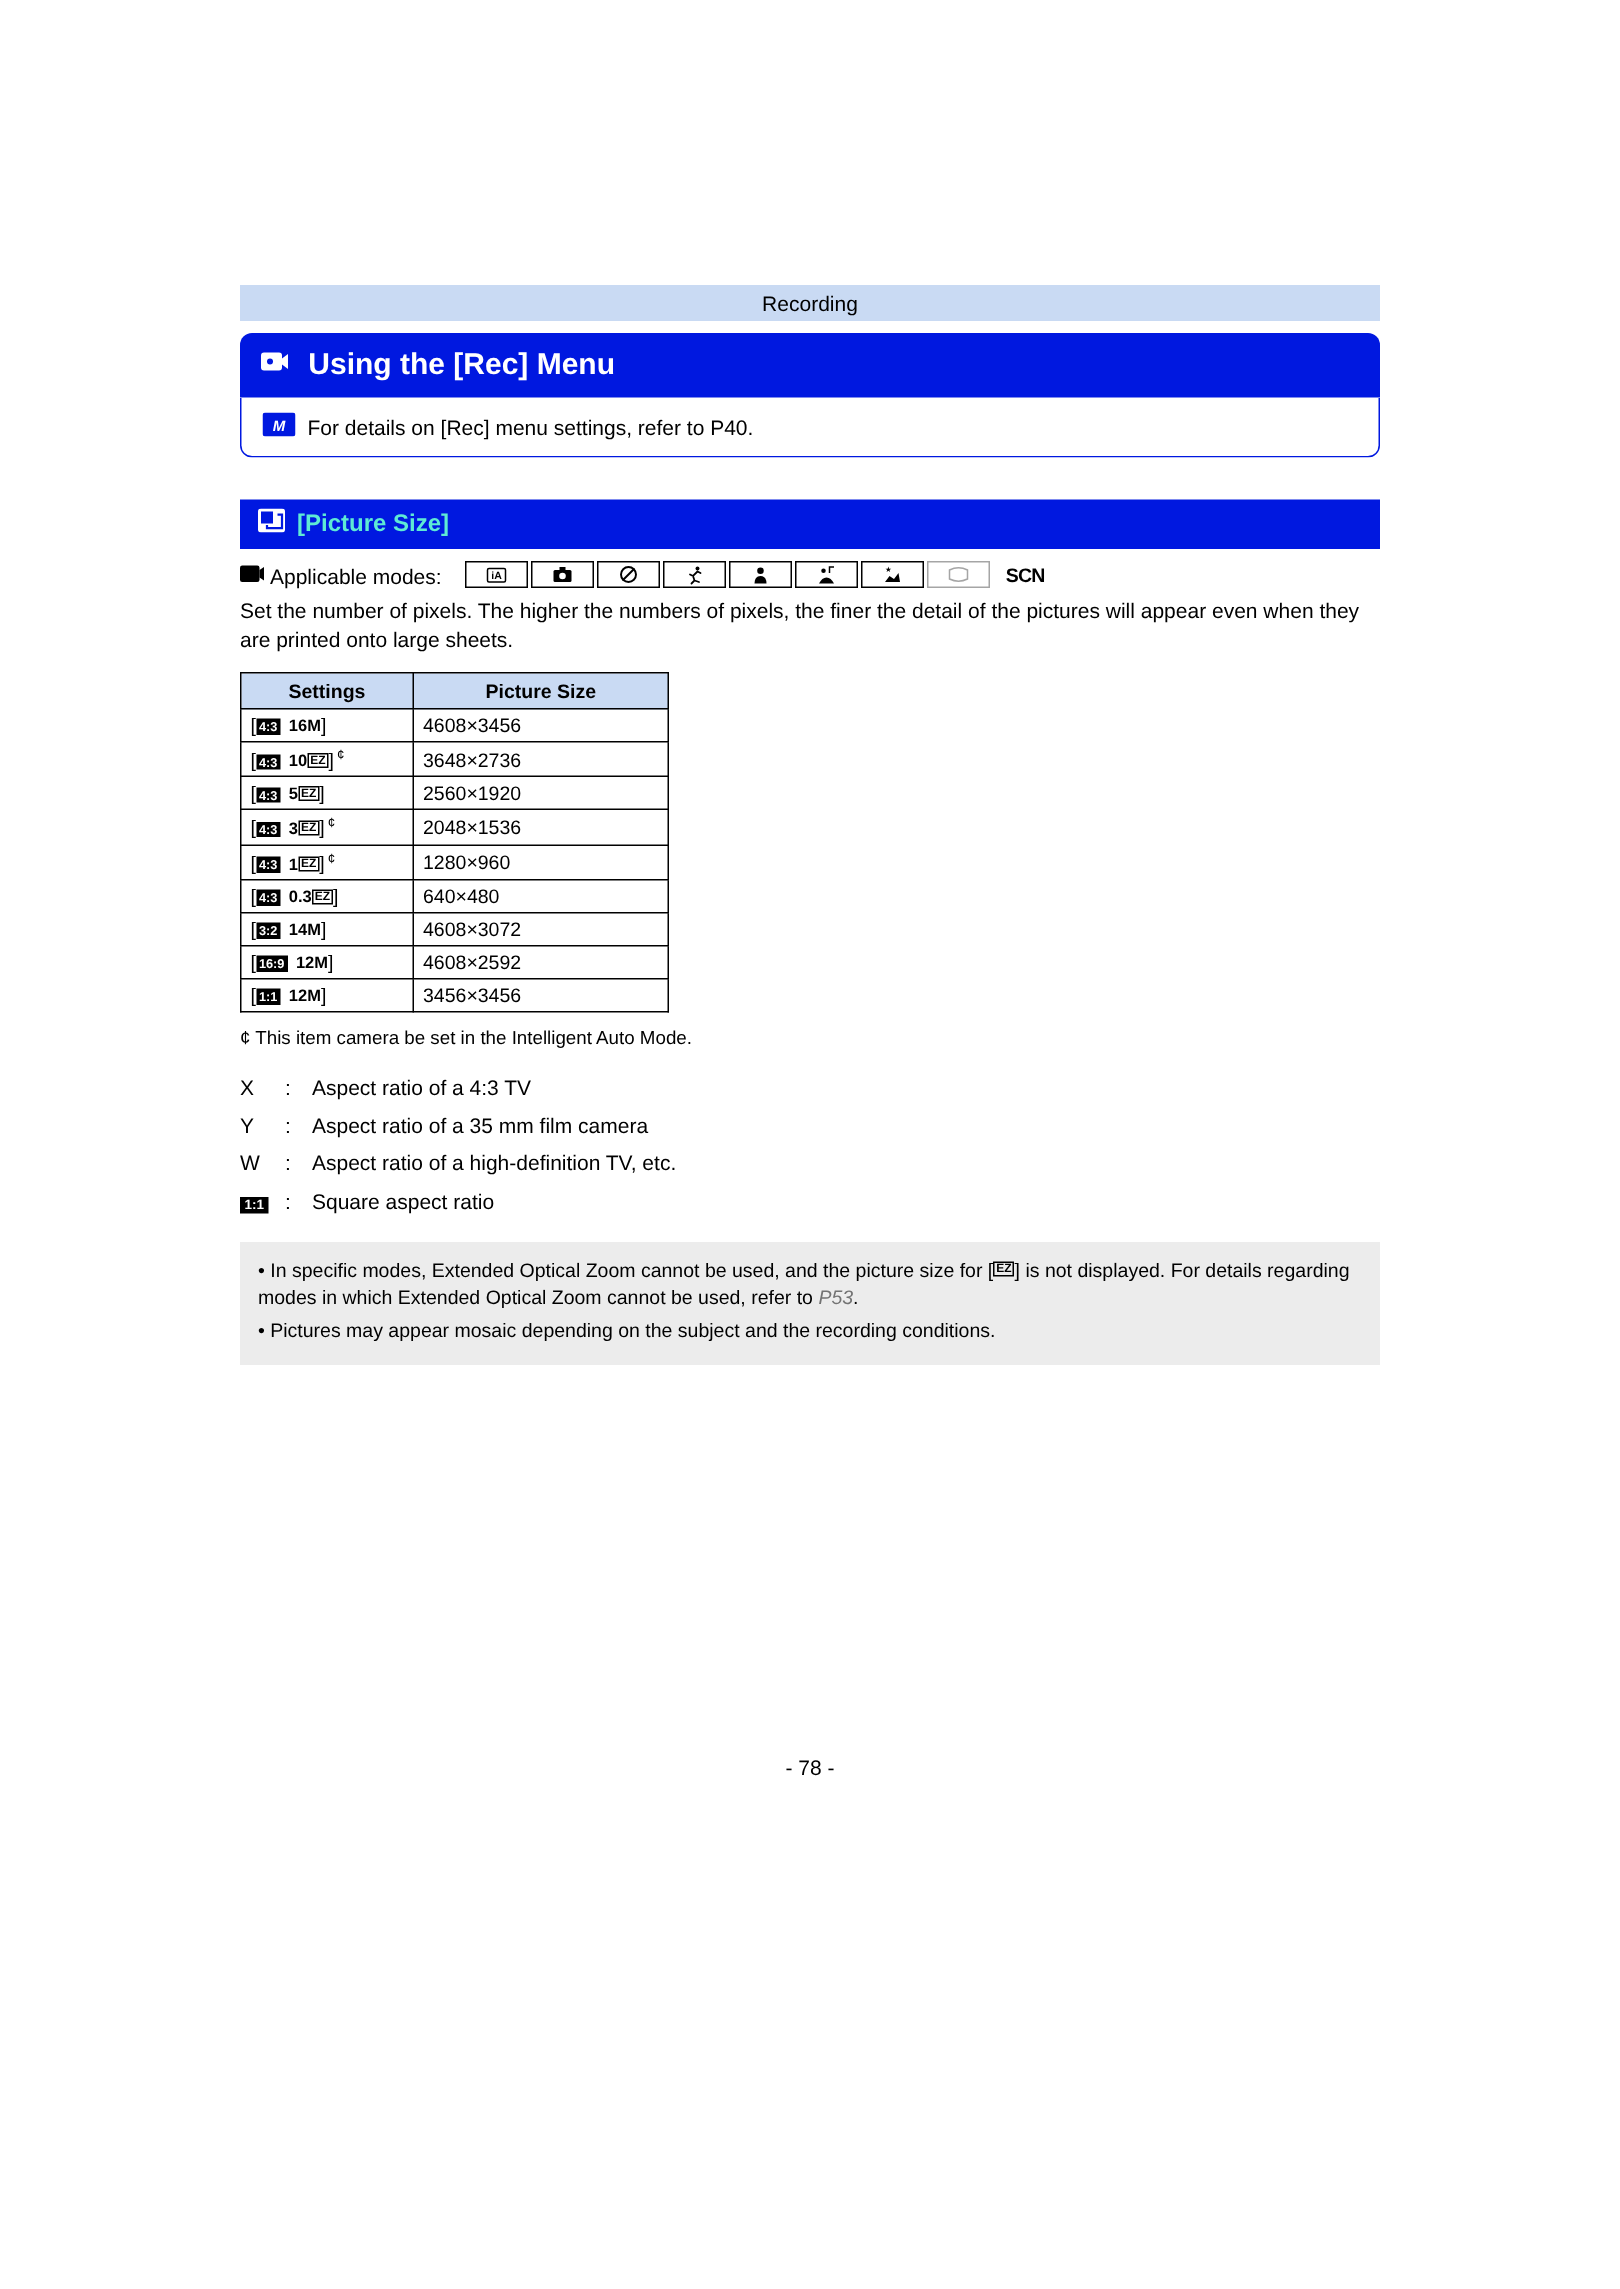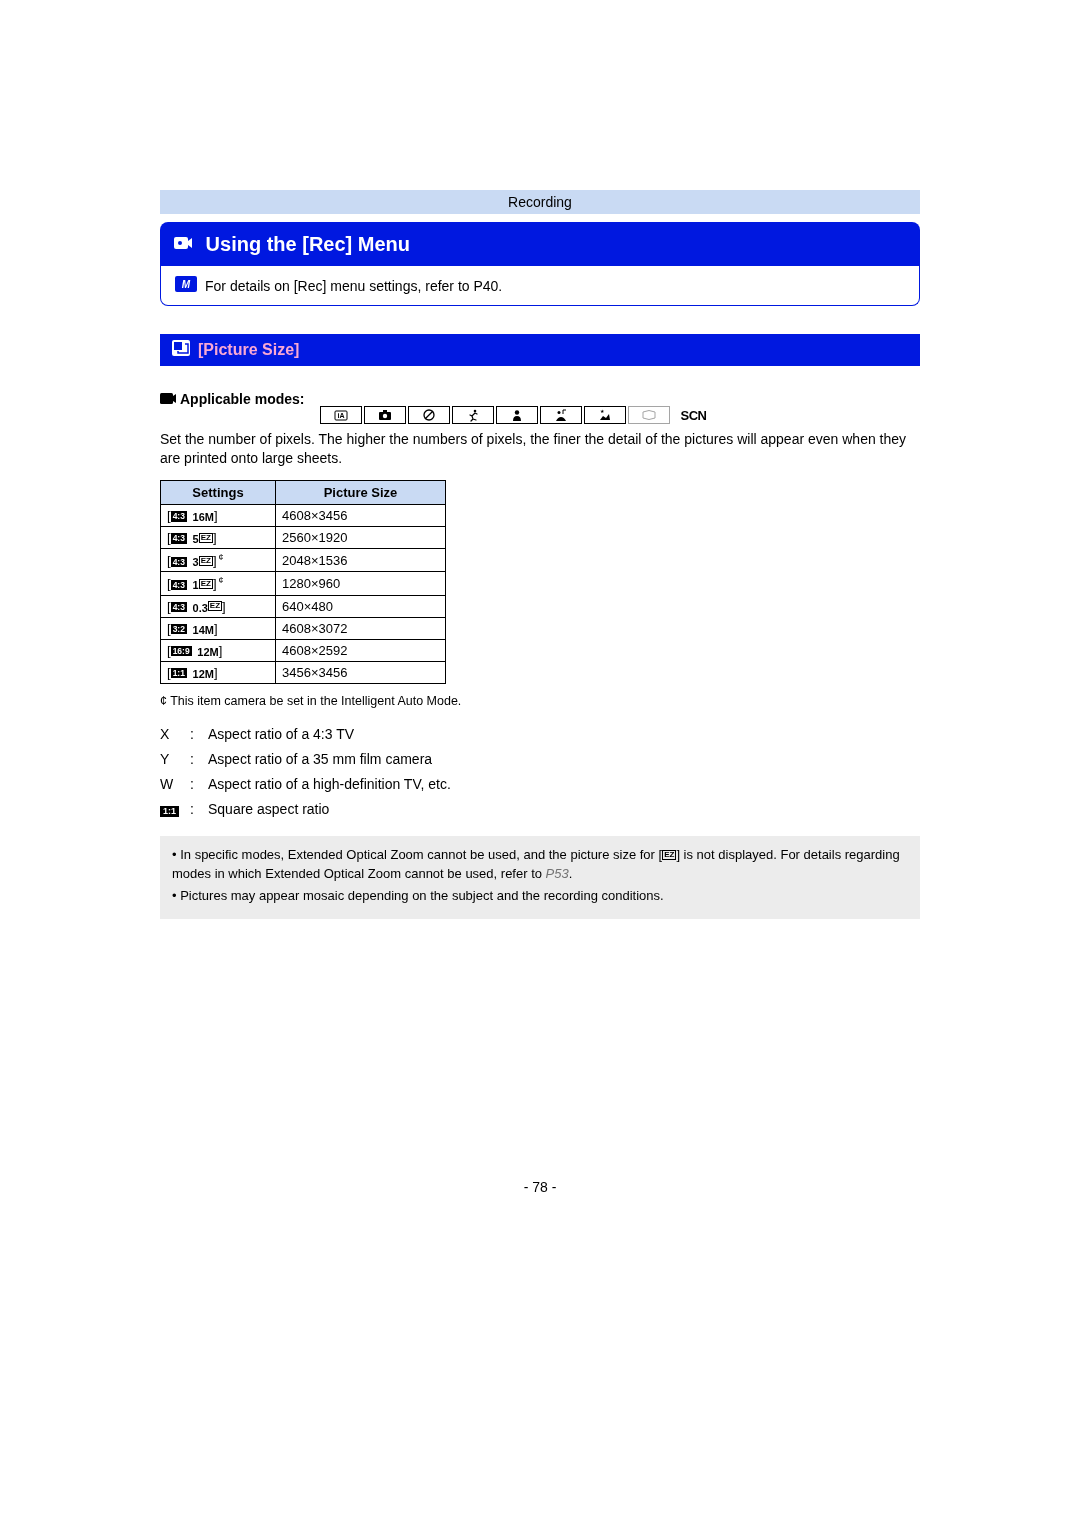--- a/index.html
+++ b/index.html
@@ -43,50 +43,49 @@
     border-top: none;
     border-radius: 0 0 8px 8px;
     padding: 10px 14px;
     font-size: 14px;
     display: flex;
     align-items: center;
   }
   .desc-row .leading-icon { margin-right: 8px; }
   .sub-blue {
     background: #0018e0;
-    color: #f9a8d4;
+    color: #5eead4;
     padding: 6px 12px;
     font-weight: bold;
     font-size: 16px;
     margin-top: 28px;
     display: flex;
     align-items: center;
   }
   .sub-blue .icon { margin-right: 8px; }
   .modes-row {
     margin-top: 8px;
     display: flex;
     align-items: center;
     gap: 6px;
   }
   .modes-row .lead-label {
-    font-weight: bold;
+    font-weight: normal;
     margin-right: 10px;
     display: flex;
-    align-items: flex-start;
+    align-items: flex-end;
   }
   .mode-icons { display: flex; gap: 2px; }
   .mode-icon {
     width: 42px; height: 18px;
     border: 1px solid #000;
     display: flex; align-items: center; justify-content: center;
     font-size: 10px;
     font-family: sans-serif;
     background: #fff;
-    margin-top: 32px;
   }
   .mode-icon.scn { border: none; font-weight: bold; font-size: 13px; letter-spacing: -0.5px; }
   .mode-icon.dim { opacity: 0.35; }
   .mode-icon svg { width: 14px; height: 14px; }
   .body-p { margin-top: 6px; line-height: 1.35; }
   table.settings {
     border-collapse: collapse;
     margin-top: 12px;
     font-size: 13px;
     border-radius: 15px;
@@ -264,20 +263,24 @@
     <thead>
       <tr>
         <th>Settings</th>
         <th>Picture Size</th>
       </tr>
     </thead>
     <tbody id="table-body">
         <tr>
           <td class="cell-a">[<span class="ratio-ico">4:3</span> <span class="mtxt">16</span><span class="mtxt">M</span>]</td>
           <td class="cell-b">4608×3456</td>
+        </tr>
+        <tr>
+          <td class="cell-a">[<span class="ratio-ico">4:3</span> <span class="mtxt">10</span><span class="ez-ico">EZ</span>]<span class="sup">¢</span></td>
+          <td class="cell-b">3648×2736</td>
         </tr>
         <tr>
           <td class="cell-a">[<span class="ratio-ico">4:3</span> <span class="mtxt">5</span><span class="ez-ico">EZ</span>]</td>
           <td class="cell-b">2560×1920</td>
         </tr>
         <tr>
           <td class="cell-a">[<span class="ratio-ico">4:3</span> <span class="mtxt">3</span><span class="ez-ico">EZ</span>]<span class="sup">¢</span></td>
           <td class="cell-b">2048×1536</td>
         </tr>
         <tr>

